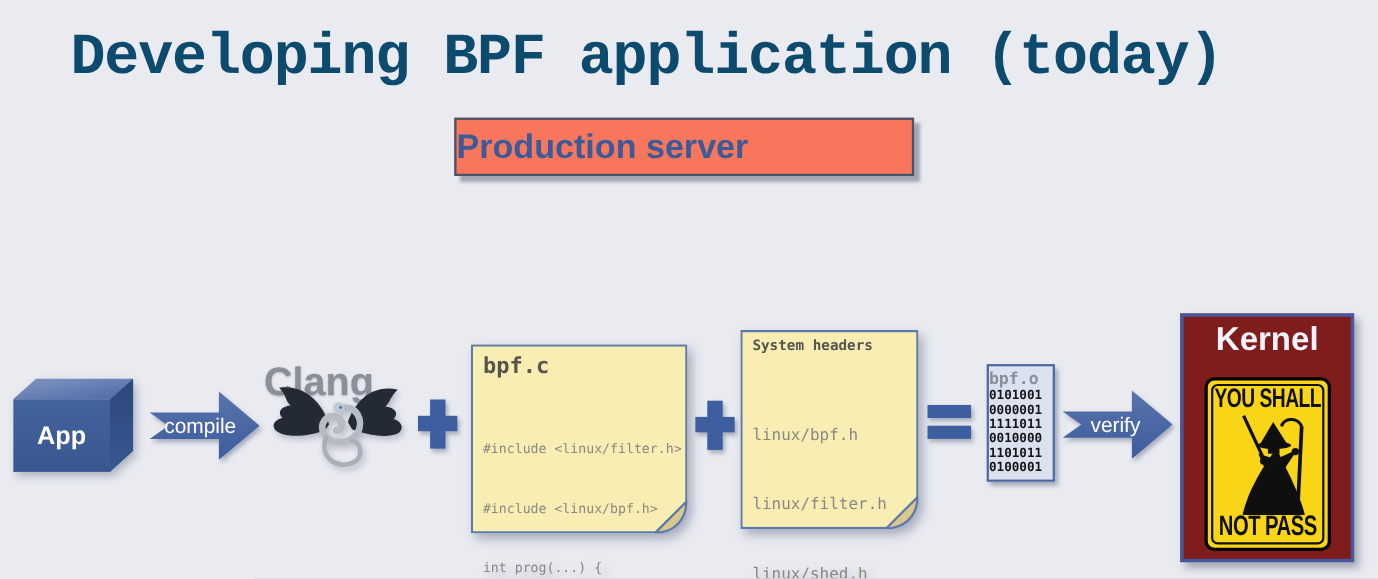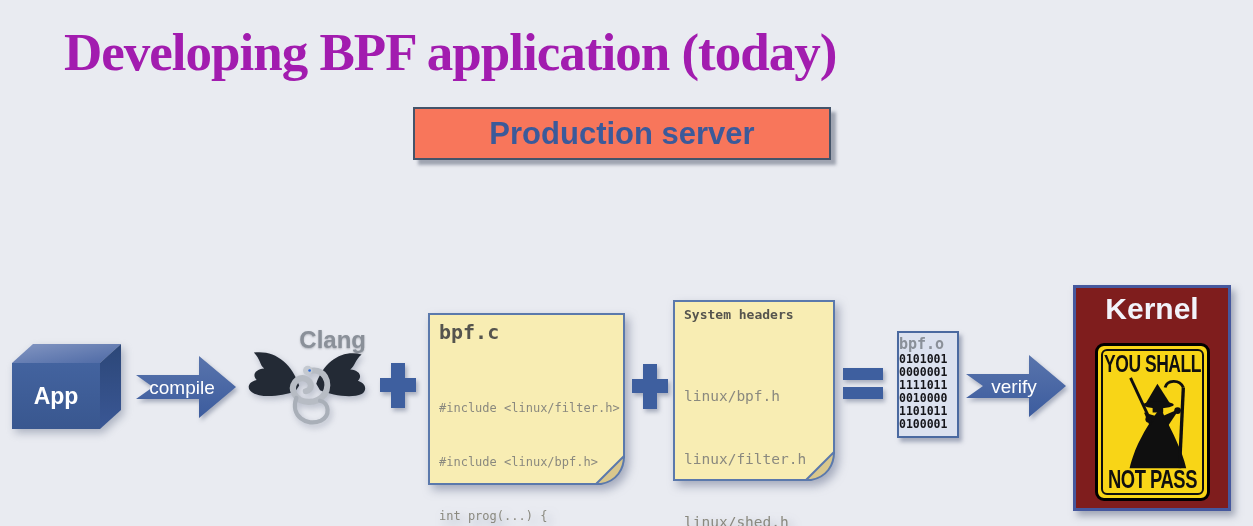--- a/index.html
+++ b/index.html
@@ -5,45 +5,45 @@
   html,body{margin:0;padding:0;}
   body{background:#c9ccd4;font-family:"Liberation Sans",sans-serif;}
   .slide{
     position:relative;width:1253px;height:526px;background:#E9EBF1;overflow:hidden;
   }
   .abs{position:absolute;}
 
   
   .slide-title{
     left:64px;top:22px;width:1100px;
-    font-size:53px;font-weight:bold;letter-spacing:-1px;color:#a21caf;
-    font-family:Liberation Serif, serif;
+    font-size:53px;font-weight:bold;letter-spacing:-1px;color:#0c4a6e;
+    font-family:Liberation Mono, monospace;
   }
 
   
   .banner{
     left:413px;top:107px;width:414px;height:49px;
     background:#F8765B;border:2px solid #44546A;
     box-shadow:5px 5px 3px rgba(100,108,125,.55);
-    display:flex;align-items:center;justify-content:center;
+    display:flex;align-items:center;
   }
   .banner span{font-size:31px;font-weight:bold;color:#3B5A9A;}
 
   
   .cube{left:12px;top:344px;filter:drop-shadow(3px 4px 4px rgba(100,110,135,.45));}
   .cube-label{fill:#ffffff;font-family:"Liberation Sans",sans-serif;font-size:23px;font-weight:bold;}
 
   
   .flow-arrow{filter:drop-shadow(2px 3px 2px rgba(100,110,135,.5));}
   .arrow-label{fill:#ffffff;font-family:"Liberation Sans",sans-serif;font-size:19px;}
 
   
   .clang-label{
-    left:240px;top:326px;width:126px;text-align:right;
-    font-size:24px;font-weight:bold;color:#8A9099;
+    left:240px;top:326px;width:126px;text-align:left;
+    font-size:36px;font-weight:bold;color:#8A9099;
     text-shadow:0 1px 2px rgba(70,75,85,.35);
   }
   .dragon{left:236px;top:344px;filter:drop-shadow(2px 3px 3px rgba(100,110,135,.4));}
 
   
   .op{filter:drop-shadow(2px 3px 2px rgba(100,110,135,.5));}
 
   
   .note-wrap{filter:drop-shadow(4px 5px 5px rgba(95,105,135,.5));}
   .note-paper{

